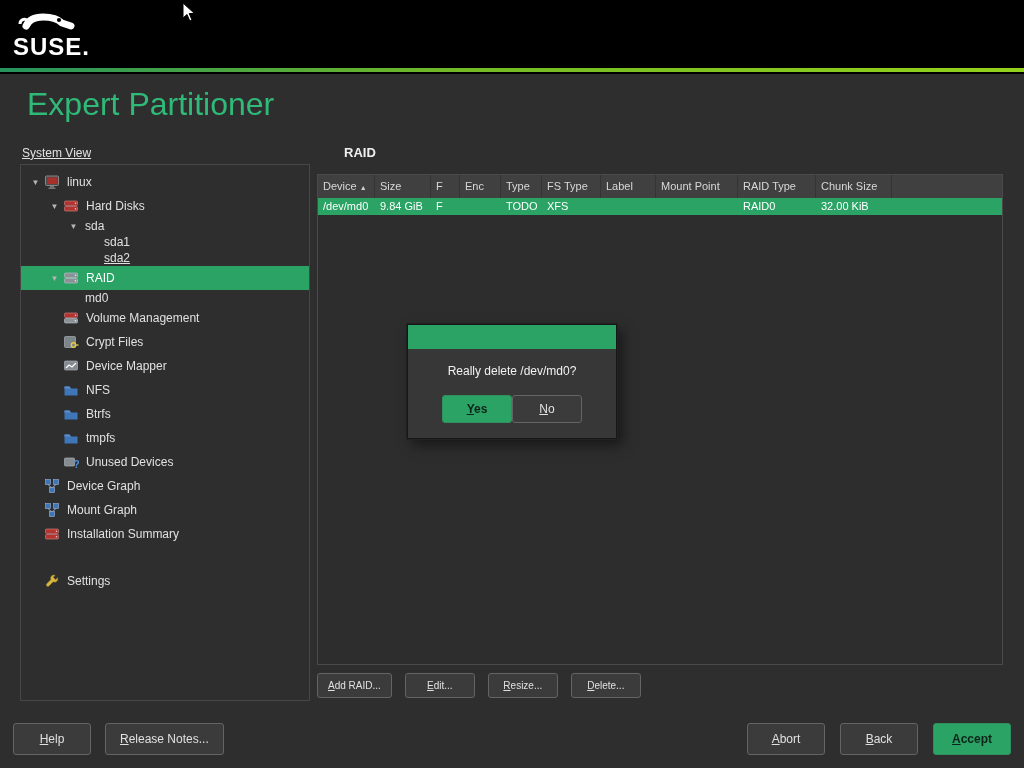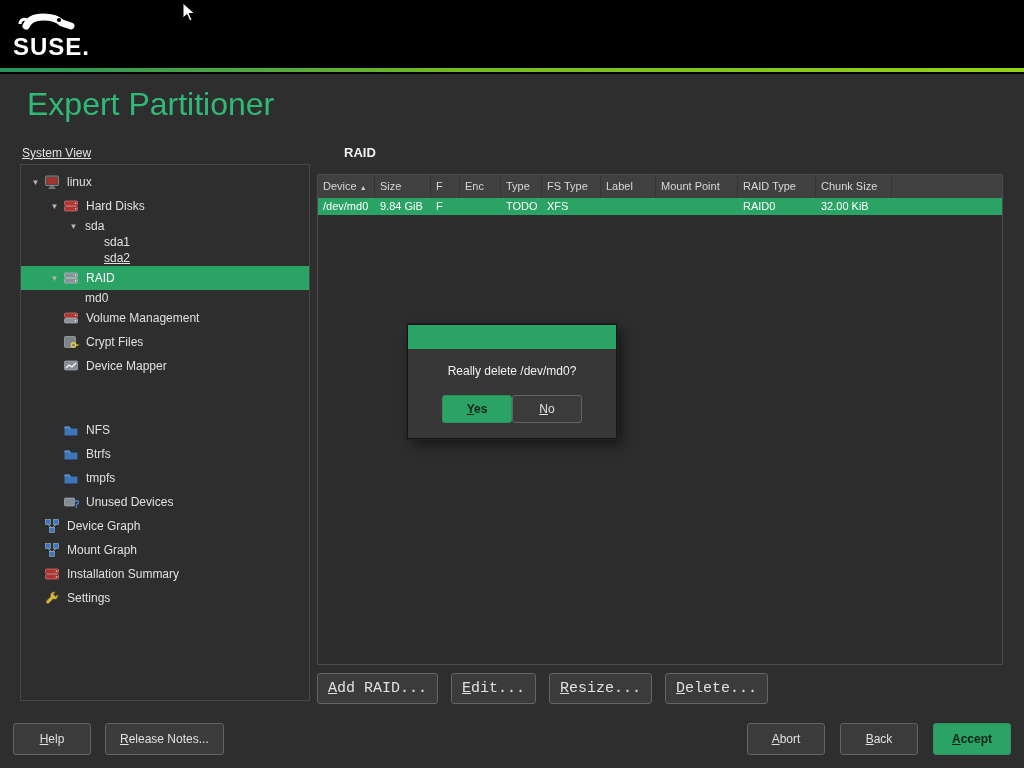--- a/index.html
+++ b/index.html
@@ -37,21 +37,21 @@
   .sortind { font-size:7px; margin-left:3px; color:#cfcfcf; }
   .drow { display:flex; height:17px; }
   .drow.rowsel { background:#2aa365; color:#fff; }
   .dcell { padding:2px 4px 0 5px; font-size:11px; white-space:nowrap; overflow:hidden; }
 
   .actions { position:absolute; left:317px; top:673px; display:flex; gap:13px; }
   .btn { font-family:inherit; background:#3b3b3b; border:1px solid #646464; border-radius:3px;
     color:#e0e0e0; cursor:default; }
   .btn.primary { background:#2aa365; border-color:#2f8f5e; color:#0e241a; font-weight:bold; }
   .ul-first::first-letter { text-decoration:underline; }
-  .abtn { padding:6px 10px; font-size:15px; min-width:70px;font-family:Liberation Mono, monospace; }
+  .abtn { padding:6px 10px; font-size:10px; min-width:70px; }
   .fbtn { padding:8px 14px; font-size:12px; min-width:78px; }
   .dbtn { padding:6px 12px; font-size:12px; min-width:70px; }
 
   .footer-left { position:absolute; left:13px; top:723px; display:flex; gap:14px; }
   .footer-right { position:absolute; right:13px; top:723px; display:flex; gap:15px; }
 
   .dialog { position:absolute; left:407px; top:324px; width:210px; z-index:40;
     background:#373737; border:1px solid #161616;
     box-shadow:0 0 0 1px #222, 5px 6px 12px rgba(0,0,0,0.5); }
   .dialog-title { height:24px; background:#2aa365; }
@@ -158,21 +158,21 @@
     <div class="trow" style="padding-left: 25px;">
       <span class="arrow"></span>
       <span class="ticon">
         <svg width="16" height="16" viewBox="0 0 16 16">
           <rect x="1.5" y="3" width="13" height="9" rx="1" fill="#848b91" stroke="#b6bcc2" stroke-width="0.6"></rect>
           <polyline points="3,10 6,7 9,9 13,5" fill="none" stroke="#fff" stroke-width="1.2"></polyline>
         </svg>
       </span>
       <span class="tlabel">Device Mapper</span>
     </div>
-    <div class="trow" style="padding-left: 25px; margin-top: 40px;">
+    <div class="trow" style="padding-left: 25px;">
       <span class="arrow"></span>
       <span class="ticon">
         <svg width="16" height="16" viewBox="0 0 16 16">
           <path d="M1.5 4.5 h5 l1.5 2 h6.5 v7 h-13 z" fill="#3f76b8"></path>
           <path d="M1.5 4.5 h5 l1.5 2 h-6.5 z" fill="#5a8fcc"></path>
         </svg>
       </span>
       <span class="tlabel">NFS</span>
     </div>
     <div class="trow" style="padding-left: 25px;">
@@ -234,21 +234,21 @@
       <span class="ticon">
         <svg width="16" height="16" viewBox="0 0 16 16">
           <rect x="1.5" y="3" width="13" height="4.5" rx="1" fill="#b23430" stroke="#d98a86" stroke-width="0.6"></rect>
           <circle cx="12.5" cy="5.2" r="0.8" fill="#f2c7c5"></circle>
           <rect x="1.5" y="8.5" width="13" height="4.5" rx="1" fill="#b23430" stroke="#d98a86" stroke-width="0.6"></rect>
           <circle cx="12.5" cy="10.7" r="0.8" fill="#f2c7c5"></circle>
         </svg>
       </span>
       <span class="tlabel">Installation Summary</span>
     </div>
-    <div class="trow" style="padding-left: 6px;">
+    <div class="trow" style="padding-left: 6px; margin-top: 23px;">
       <span class="arrow"></span>
       <span class="ticon">
         <svg width="16" height="16" viewBox="0 0 16 16">
           <path d="M13.5 4.5 a3.2 3.2 0 0 1 -4.3 4.3 L5 13 a1.6 1.6 0 0 1 -2.3 -2.3 L6.9 6.6 a3.2 3.2 0 0 1 4.3 -4.3 L9.2 4.2 l2.5 2.5 z" fill="#d8b63f" stroke="#8a7322" stroke-width="0.5"></path>
         </svg>
       </span>
       <span class="tlabel">Settings</span>
     </div>
   </div>
 

